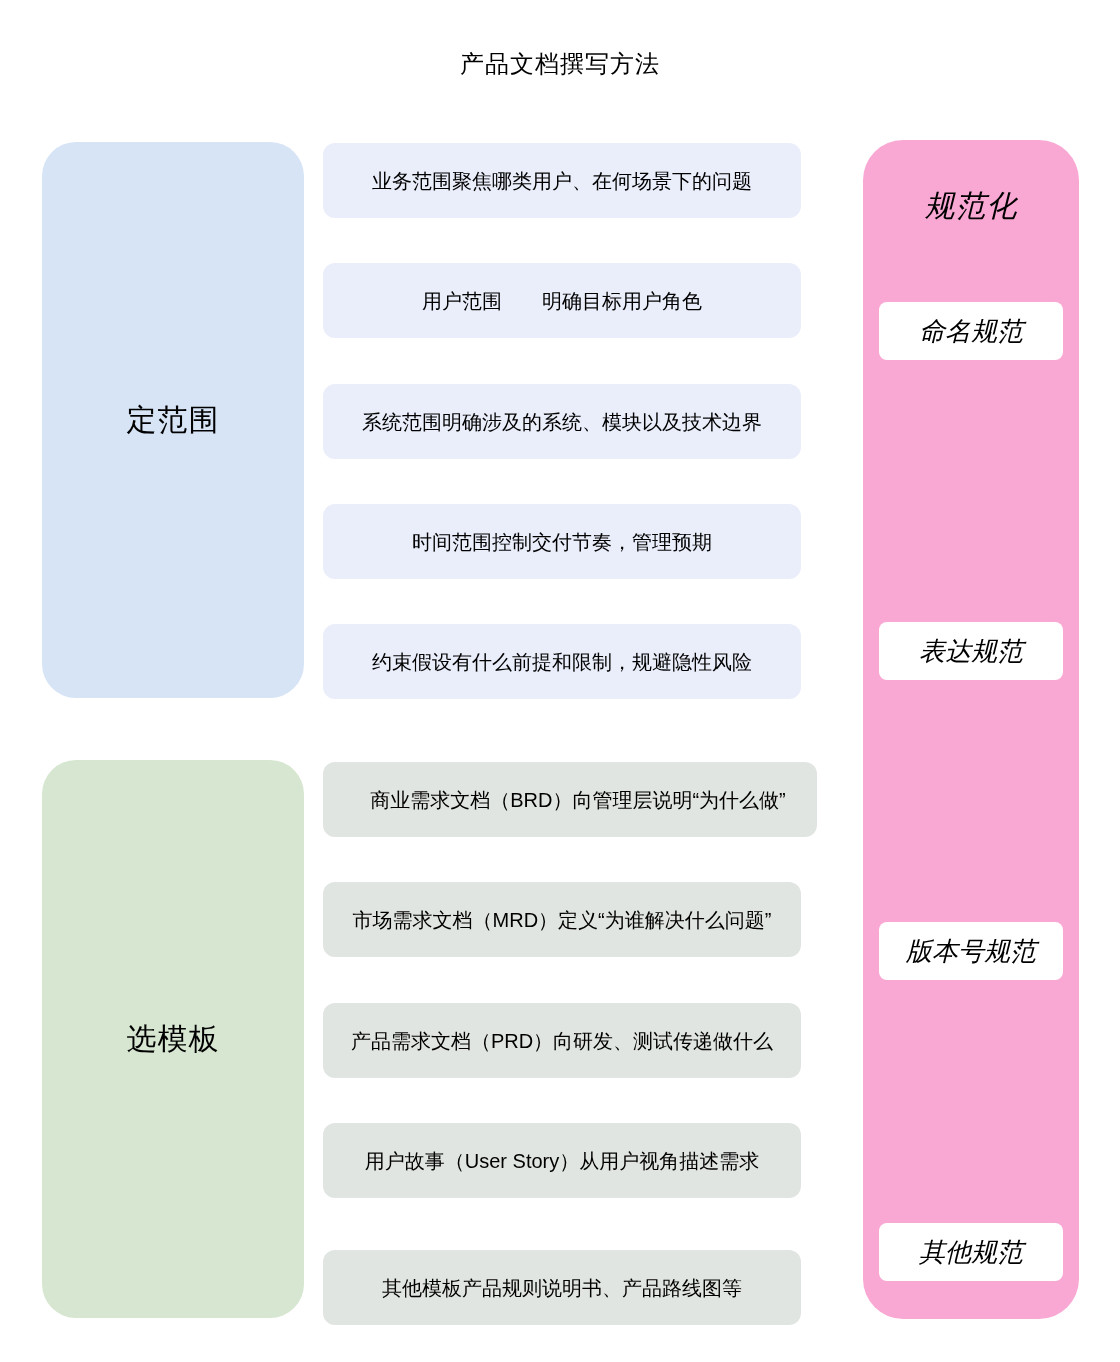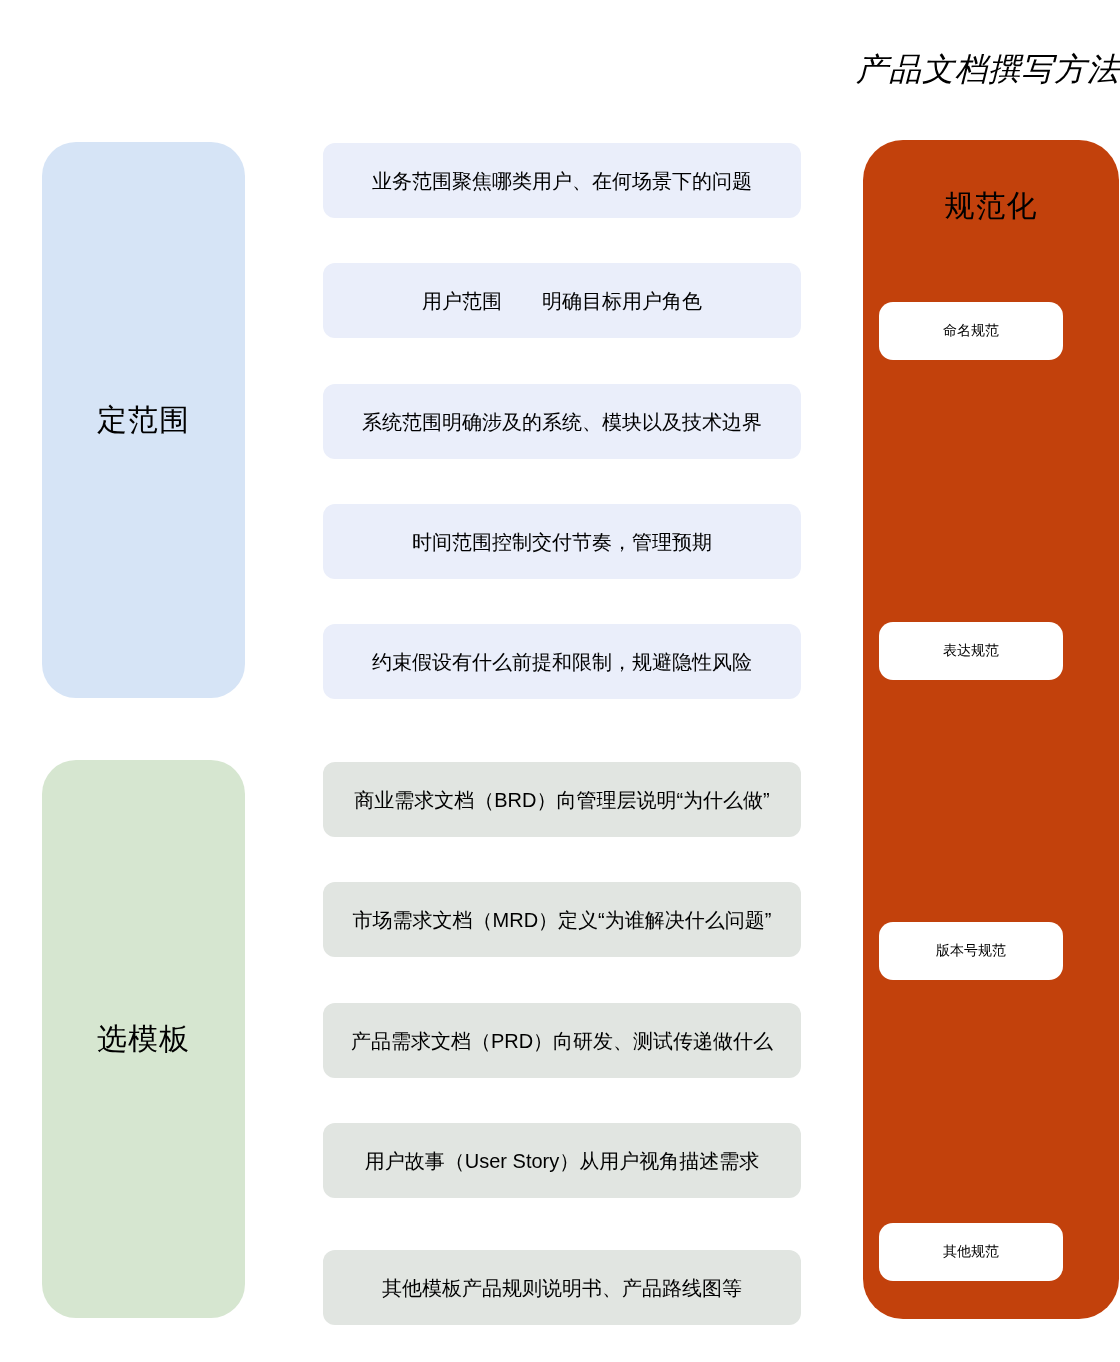--- a/index.html
+++ b/index.html
@@ -9,31 +9,30 @@
     width: 1120px;
     height: 1362px;
     background: #ffffff;
     overflow: hidden;
   }
   .title {
     position: absolute;
     top: 48px;
     left: 0;
     width: 100%;
-    text-align: right;
-    font-size: 32px;
+    text-align: center;
+    font-size: 24px;
     font-weight: 500;
     letter-spacing: 1px;
-    font-style: italic;
   }
   
   .group-box {
     position: absolute;
     left: 42px;
-    width: 203px;
+    width: 262px;
     border-radius: 34px;
     display: flex;
     align-items: center;
     justify-content: center;
   }
   .group-box .group-label {
     font-size: 30px;
     letter-spacing: 1px;
   }
   .group-scope {
@@ -64,55 +63,56 @@
     font-size: 20px;
     line-height: 30px;
   }
   .mid-blue { background: #eaeefa; }
   .mid-gray { background: #e1e5e1; }
   .mb-0 { top: 143px; }
   .mb-1 { top: 263px; gap: 40px; }
   .mb-2 { top: 384px; }
   .mb-3 { top: 504px; }
   .mb-4 { top: 624px; }
-  .mb-5 { top: 762px; }
+  .mb-5 { top: 762px; padding-left: 16px; }
   .mb-6 { top: 882px; }
   .mb-7 { top: 1003px; }
   .mb-8 { top: 1123px; }
   .mb-9 { top: 1250px; }
   
   .right-panel {
     position: absolute;
     left: 863px;
     top: 140px;
-    width: 256px;
+    width: 216px;
     height: 1179px;
-    background: #c2410c;
+    background: #f9a8d4;
     border-radius: 40px;
+    font-style: italic;
   }
   .right-panel-label {
     position: absolute;
     top: 46px;
     left: 0;
     width: 100%;
     text-align: center;
     font-size: 30px;
     letter-spacing: 1px;
   }
   .white-box {
     position: absolute;
     left: 16px;
     width: 184px;
     height: 58px;
     background: #ffffff;
-    border-radius: 14px;
+    border-radius: 8px;
     display: flex;
     align-items: center;
     justify-content: center;
-    font-size: 14px;
+    font-size: 26px;
   }
   .wb-0 { top: 162px; }
   .wb-1 { top: 482px; }
   .wb-2 { top: 782px; }
   .wb-3 { top: 1083px; }
 </style>
 </head>
 <body>
 
 <div class="canvas">

